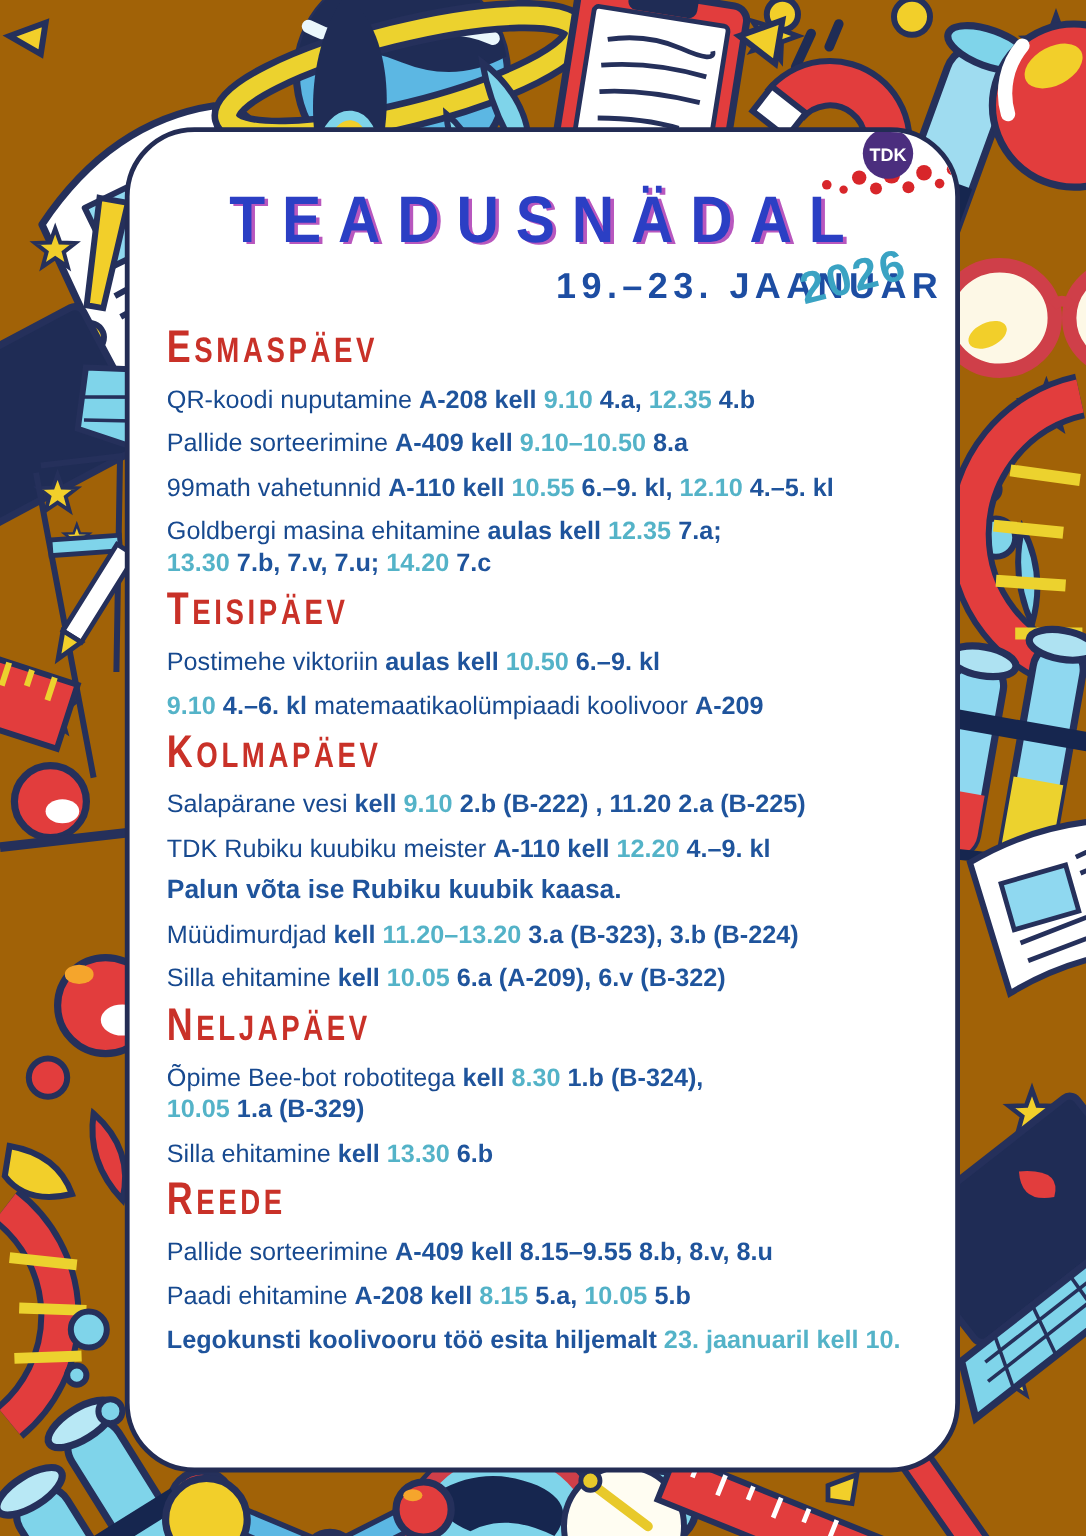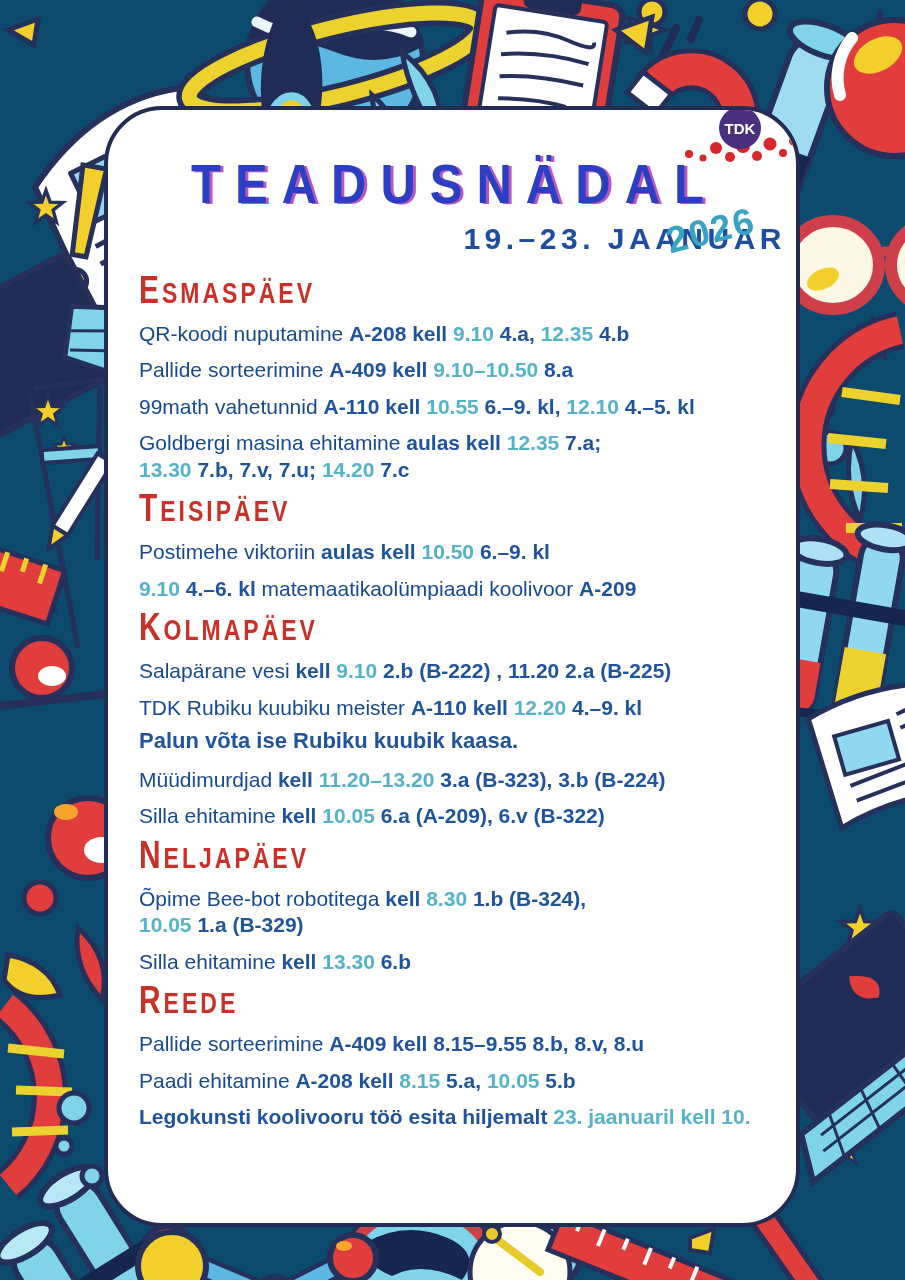--- a/index.html
+++ b/index.html
@@ -1,18 +1,18 @@
 <!DOCTYPE html>
 <html><head>
 <meta charset="utf-8">
 <style>
   html,body { margin:0; padding:0; background:#e8e4d4; }
   .page {
     position:relative; width:905px; height:1280px; margin:0 auto;
-    background:#0c4a6e; overflow:hidden;
+    background:#a16207; overflow:hidden;
     font-family:"Liberation Sans", sans-serif;
   }
   .doodles { position:absolute; left:0; top:0; }
 
   .card {
     position:absolute; left:104px; top:106px; width:696px; height:1121px;
     box-sizing:border-box; background:#ffffff;
     border:4px solid #232c54; border-radius:58px;
     padding:0 10px 0 15px; overflow:hidden;
   }

